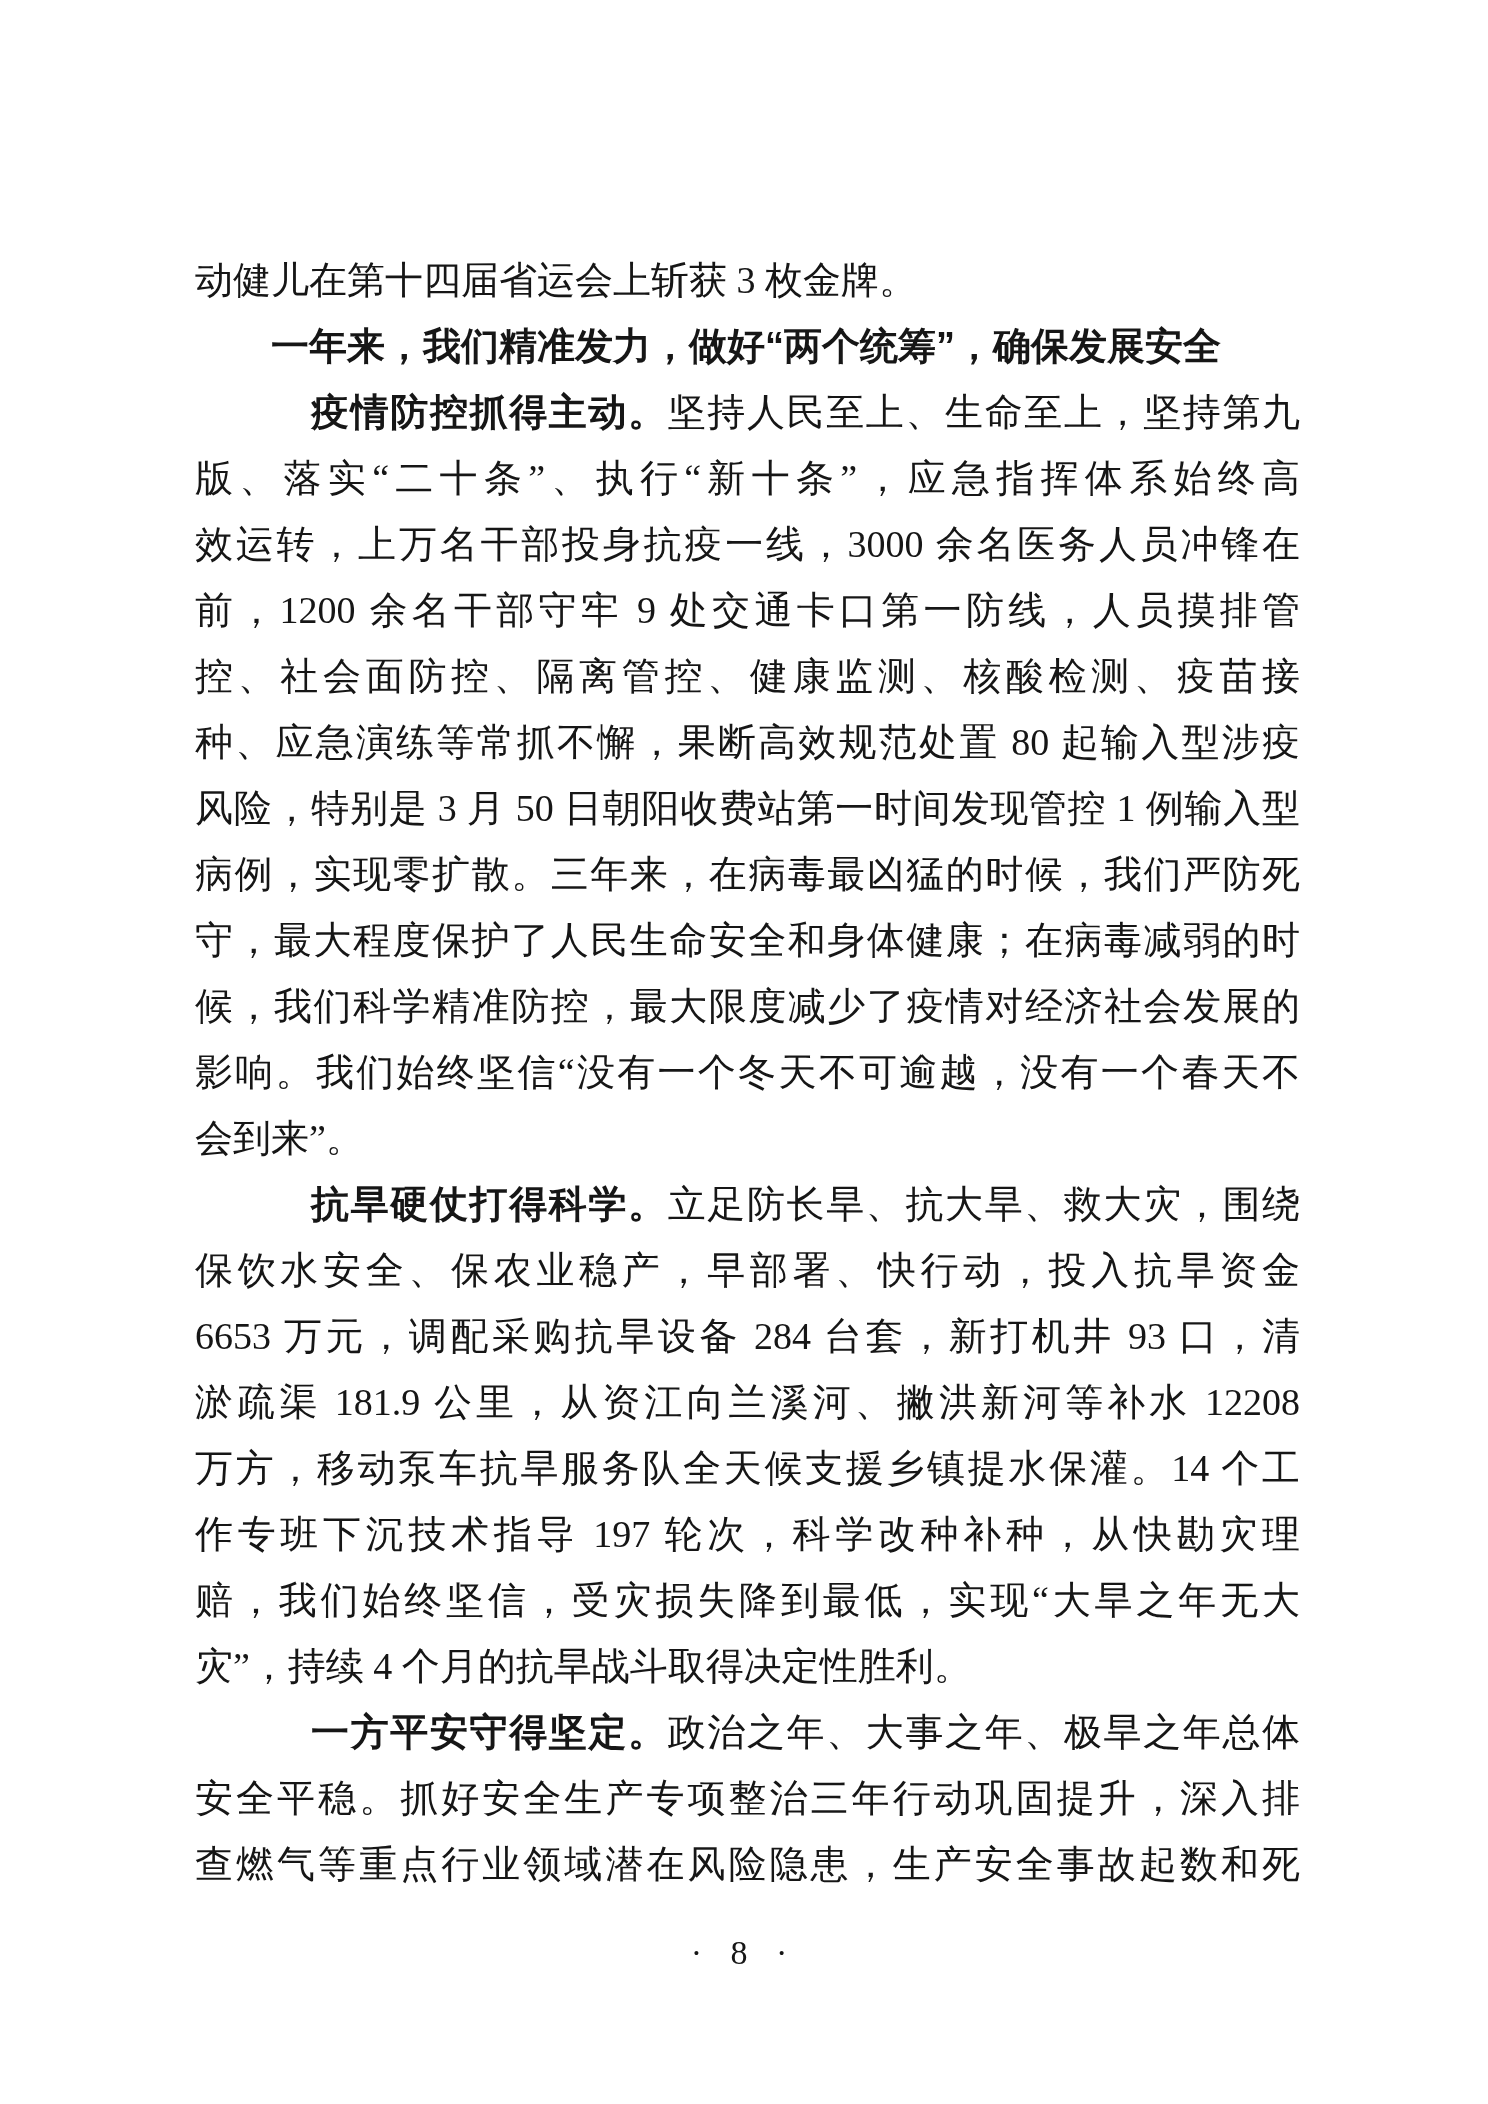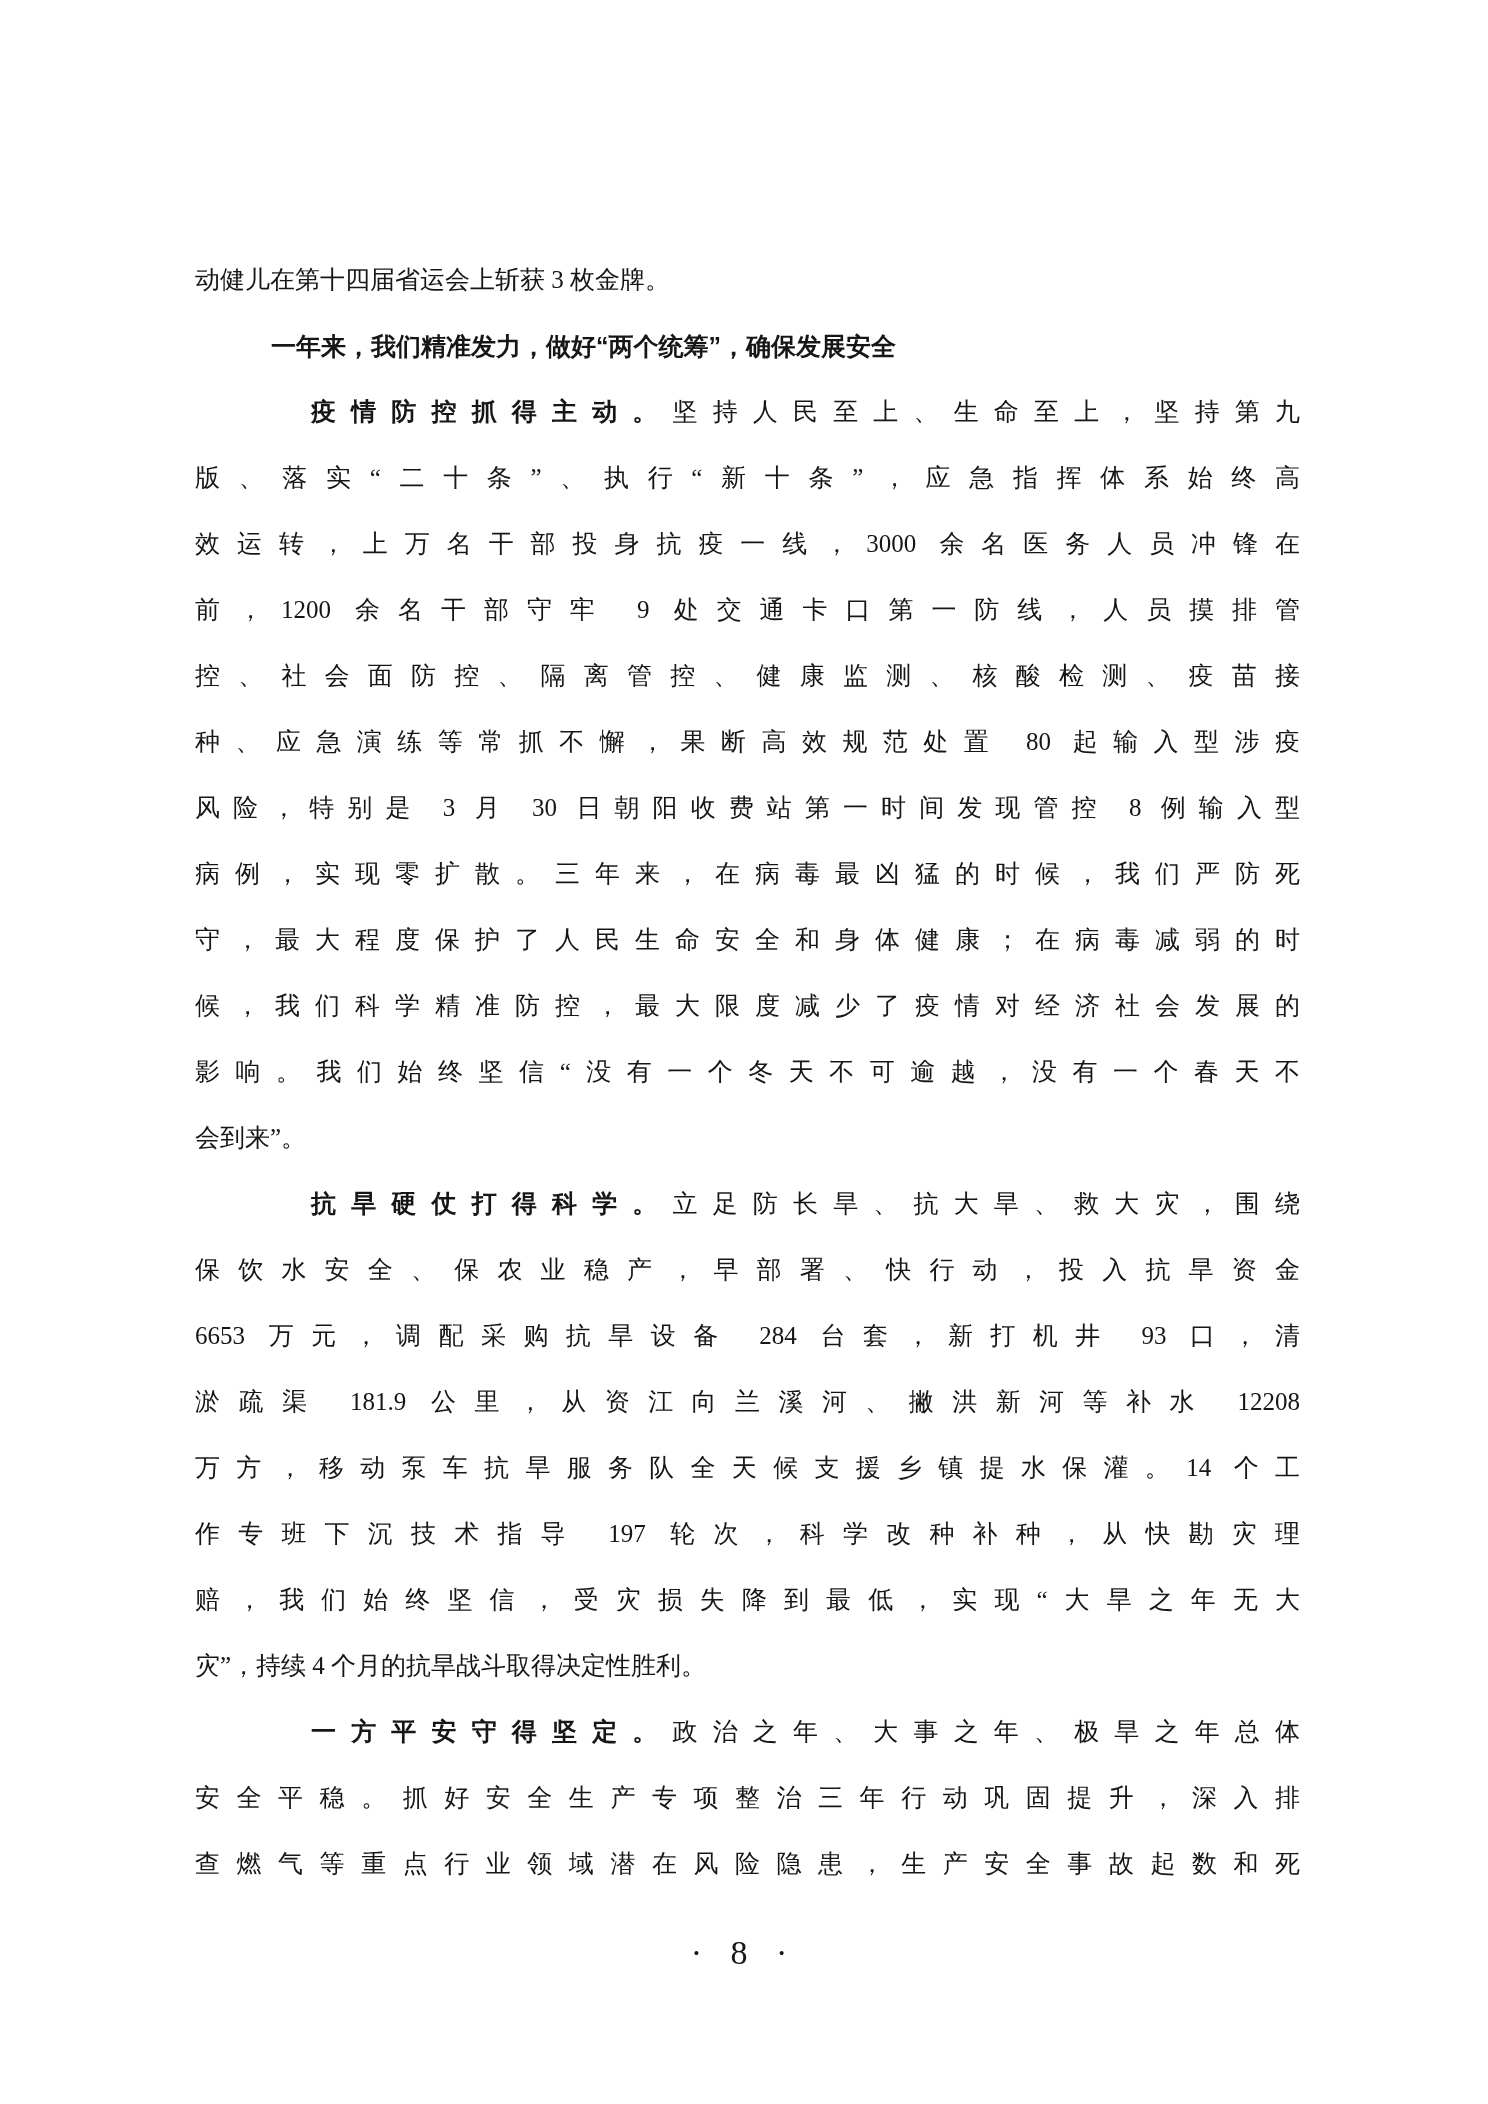--- a/index.html
+++ b/index.html
@@ -17,21 +17,21 @@
   }
   .text-block {
     position: absolute;
     left: 195px;
     top: 247px;
     width: 1105px;
   }
   .line {
     height: 66px;
     line-height: 66px;
-    font-size: 25px;
+    font-size: 38px;
     text-align: left;
     letter-spacing: 0;
   }
   .line.indent { text-indent: 76px; }
   .line.justify {
     text-align: justify;
     text-align-last: justify;
   }
   .seg-body {
     font-family: "Liberation Serif", "DejaVu Serif", serif;
@@ -64,21 +64,21 @@
 <div class="page">
   <div class="text-block" id="text-block">
       <div class="line"><span class="seg-body">动健儿在第十四届省运会上斩获 3 枚金牌。</span></div>
       <div class="line indent"><span class="seg-hei">一年来，我们精准发力，做好“两个统筹”，确保发展安全</span></div>
       <div class="line indent justify"><span class="seg-kai">疫情防控抓得主动。</span><span class="seg-body">坚持人民至上、生命至上，坚持第九</span></div>
       <div class="line justify"><span class="seg-body">版、落实“二十条”、执行“新十条”，应急指挥体系始终高</span></div>
       <div class="line justify"><span class="seg-body">效运转，上万名干部投身抗疫一线，3000 余名医务人员冲锋在</span></div>
       <div class="line justify"><span class="seg-body">前，1200 余名干部守牢 9 处交通卡口第一防线，人员摸排管</span></div>
       <div class="line justify"><span class="seg-body">控、社会面防控、隔离管控、健康监测、核酸检测、疫苗接</span></div>
       <div class="line justify"><span class="seg-body">种、应急演练等常抓不懈，果断高效规范处置 80 起输入型涉疫</span></div>
-      <div class="line justify"><span class="seg-body">风险，特别是 3 月 30 日朝阳收费站第一时间发现管控 8 例输入型</span></div>
+      <div class="line justify"><span class="seg-body">风险，特别是 3 月 50 日朝阳收费站第一时间发现管控 1 例输入型</span></div>
       <div class="line justify"><span class="seg-body">病例，实现零扩散。三年来，在病毒最凶猛的时候，我们严防死</span></div>
       <div class="line justify"><span class="seg-body">守，最大程度保护了人民生命安全和身体健康；在病毒减弱的时</span></div>
       <div class="line justify"><span class="seg-body">候，我们科学精准防控，最大限度减少了疫情对经济社会发展的</span></div>
       <div class="line justify"><span class="seg-body">影响。我们始终坚信“没有一个冬天不可逾越，没有一个春天不</span></div>
       <div class="line"><span class="seg-body">会到来”。</span></div>
       <div class="line indent justify"><span class="seg-kai">抗旱硬仗打得科学。</span><span class="seg-body">立足防长旱、抗大旱、救大灾，围绕</span></div>
       <div class="line justify"><span class="seg-body">保饮水安全、保农业稳产，早部署、快行动，投入抗旱资金</span></div>
       <div class="line justify"><span class="seg-body">6653 万元，调配采购抗旱设备 284 台套，新打机井 93 口，清</span></div>
       <div class="line justify"><span class="seg-body">淤疏渠 181.9 公里，从资江向兰溪河、撇洪新河等补水 12208</span></div>
       <div class="line justify"><span class="seg-body">万方，移动泵车抗旱服务队全天候支援乡镇提水保灌。14 个工</span></div>

